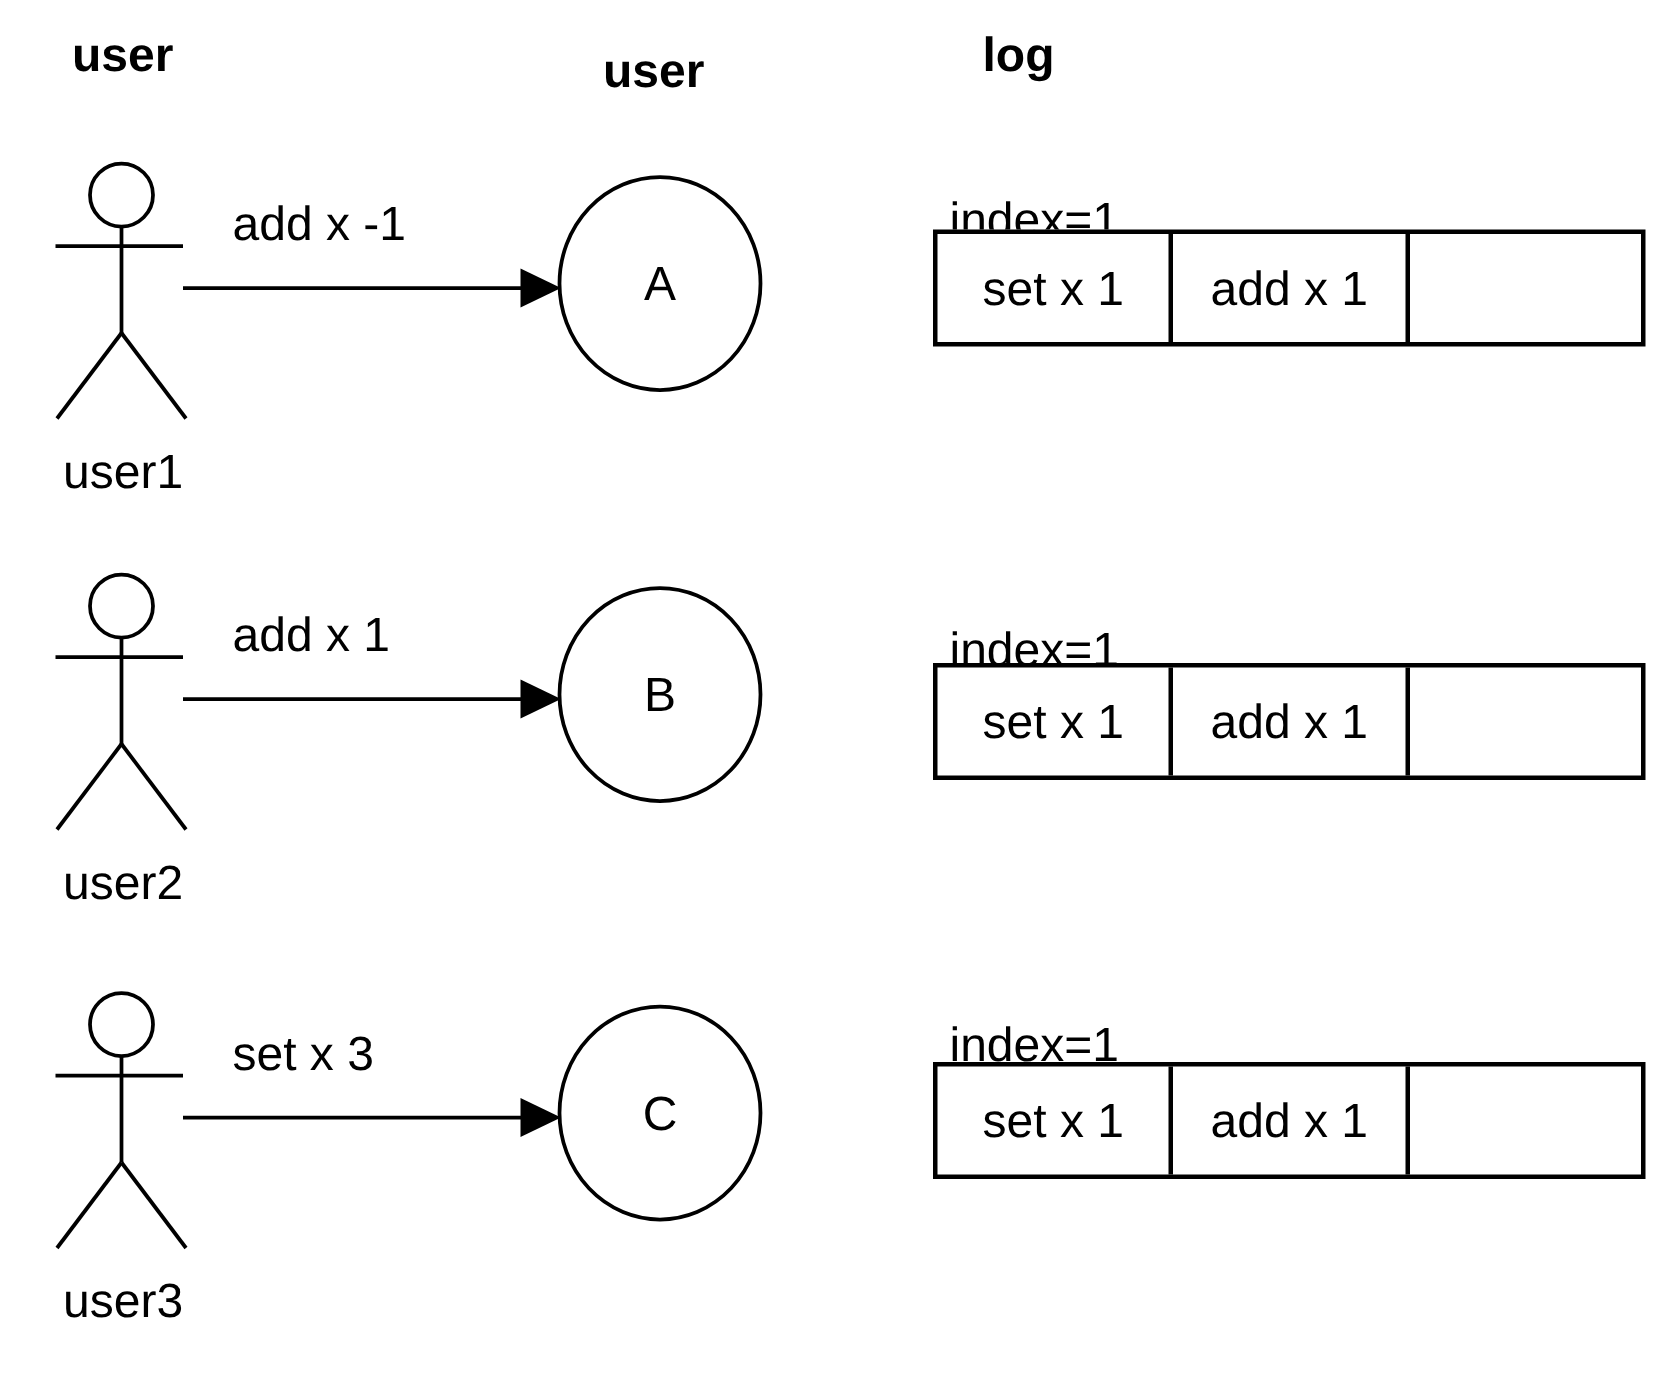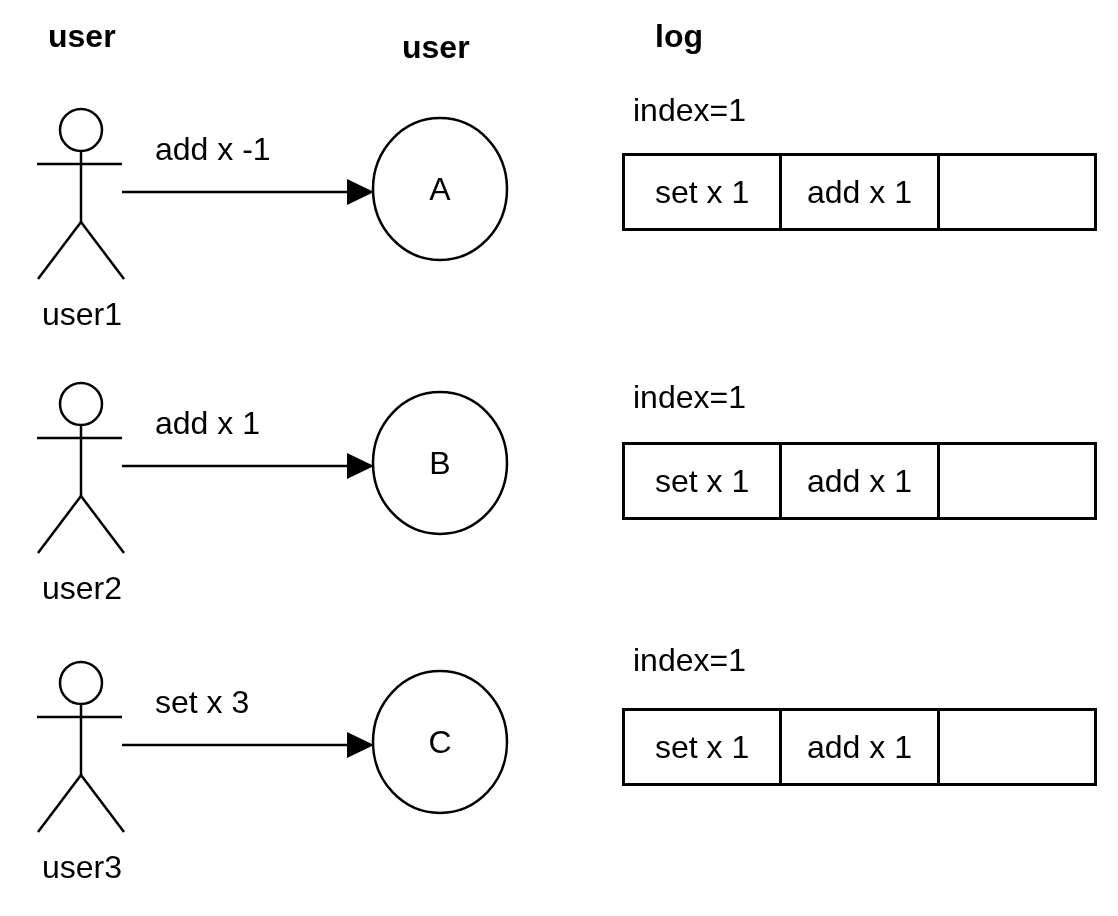--- a/index.html
+++ b/index.html
@@ -32,20 +32,21 @@
   }
   .shape { stroke: #000000; stroke-width: 2.5; fill: none; }
   .shape-filled { stroke: #000000; stroke-width: 2.5; fill: #ffffff; }
   .arrow-head { fill: #000000; stroke: none; }
   .index-label {
     position: absolute;
     left: 633px;
     font-size: 32px;
     line-height: 1;
     white-space: nowrap;
+    margin-top: 36px;
   }
   .log-table {
     position: absolute;
     left: 622px;
     width: 475px;
     height: 78px;
     box-sizing: border-box;
     border: 3px solid #000000;
     display: flex;
     background: #ffffff;

